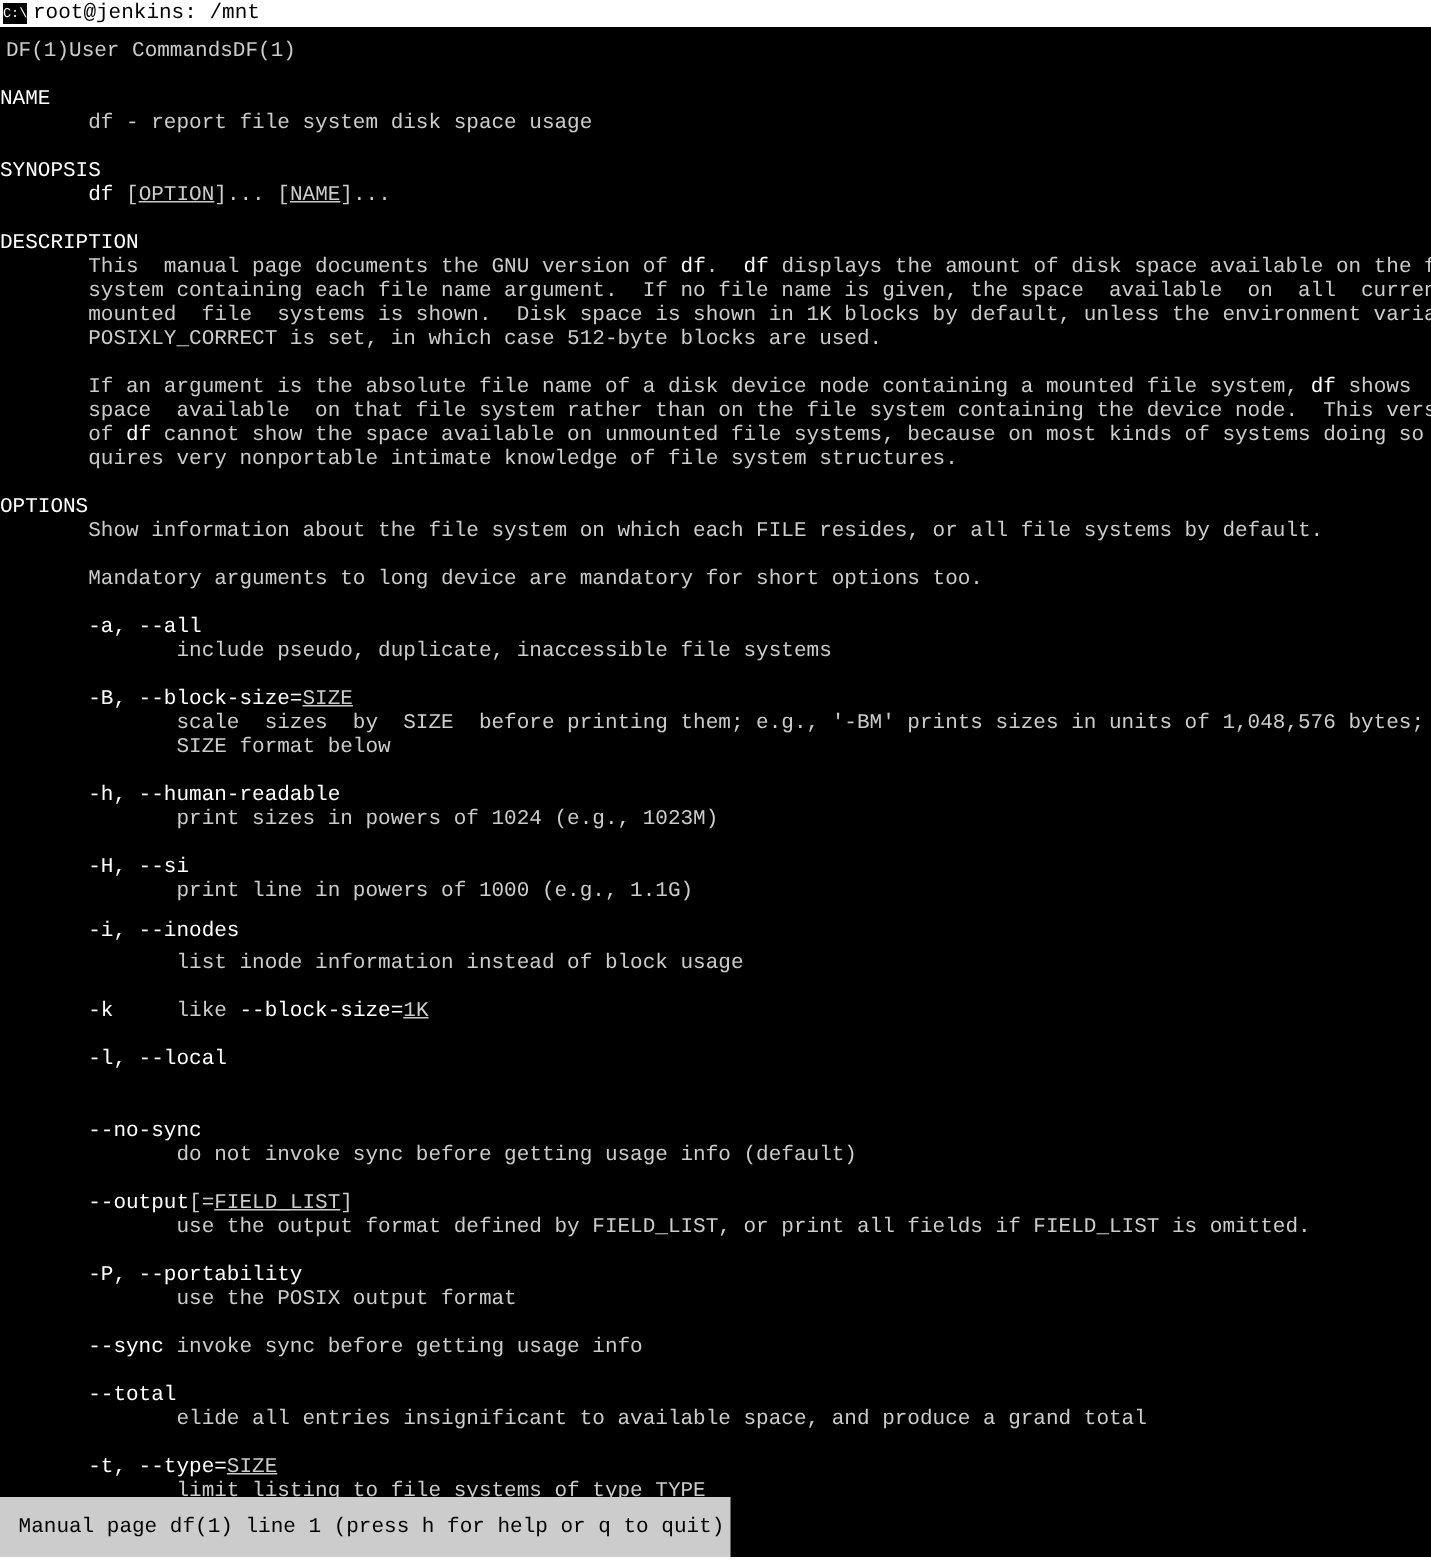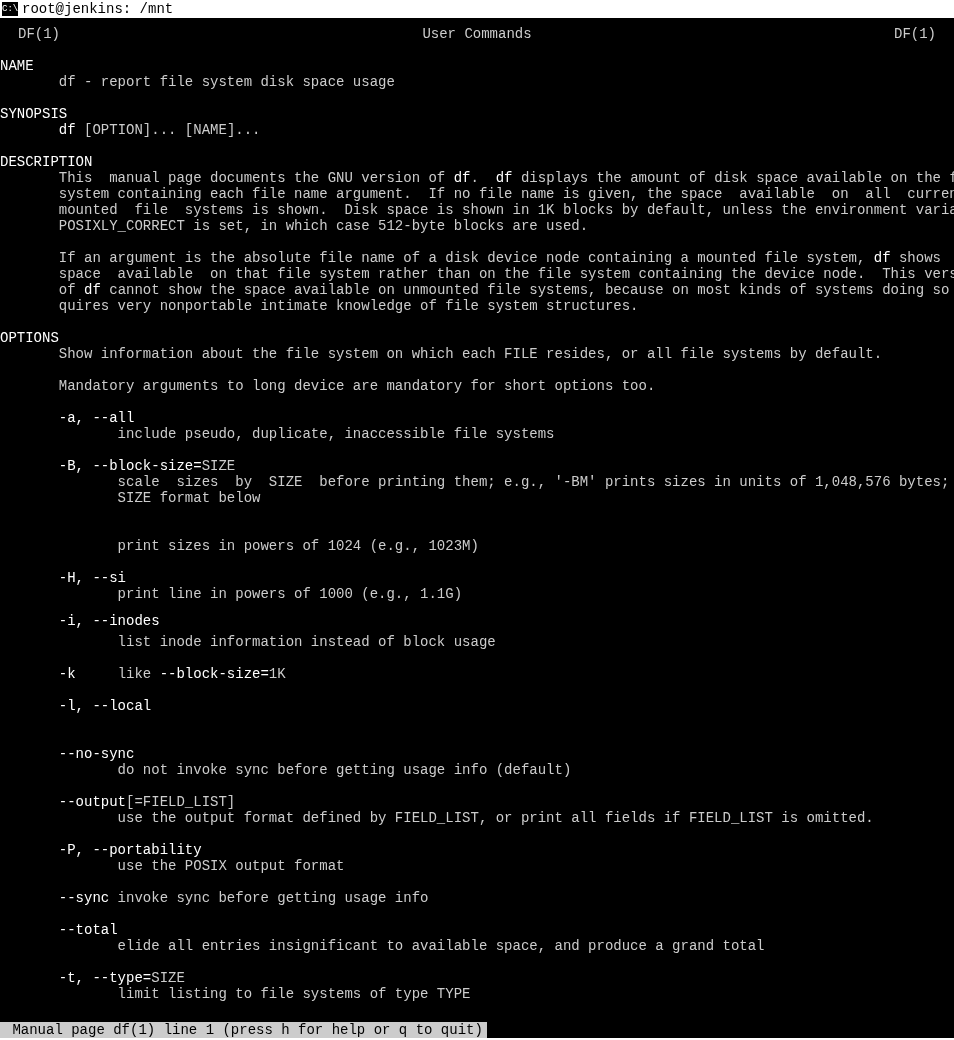--- a/index.html
+++ b/index.html
@@ -1,23 +1,23 @@
 <!DOCTYPE html>
 <html><head>
 <meta charset="utf-8">
 <style>
   html,body{margin:0;padding:0;background:#fff;width:954px;height:1040px;overflow:hidden;font-family:Consolas,"Courier New",monospace;font-size:14px}
   .title-bar{background:#fff;color:#000;height:18px;line-height:18px;padding-left:2px;display:flex;align-items:center}
   .title-bar .icon{width:16px;height:14px;background:#000;color:#fff;font-size:9px;text-align:center;line-height:14px;margin-right:4px}
   .term{background:#000;color:#ccc;width:954px;height:1020px;position:relative;white-space:pre;letter-spacing:0;line-height:16px}
   .row{position:absolute;left:0;right:0}
   .b{font-weight:normal;color:#fff}
-  .u{}
-  .status{background:#ccc;color:#000;position:absolute;left:0;bottom:0;padding:0 4px;line-height:16px;height:16px;display:inline-block}
-  .hdr{display:flex;justify-content:space-between;padding:0 18px}
+  .u{text-decoration:underline}
+  .status{background:#ccc;color:#000;position:absolute;left:0;bottom:0;padding:12px 4px;line-height:16px;height:16px;display:inline-block}
+  .hdr{display:flex;padding:0 4px}
 </style>
 </head>
 <body>
 
 <div class="title-bar">
   <span class="icon">C:\</span>
   <span>root@jenkins: /mnt</span>
 </div>
 
 <div class="term">
@@ -49,20 +49,21 @@
   <div class="row" style="top:328px">       Show information about the file system on which each FILE resides, or all file systems by default.</div>
   <div class="row" style="top:360px">       Mandatory arguments to long device are mandatory for short options too.</div>
 
   <div class="row b" style="top:392px">       -a, --all</div>
   <div class="row" style="top:408px">              include pseudo, duplicate, inaccessible file systems</div>
 
   <div class="row" style="top:440px"><span class="b">       -B, --block-size=</span><span class="u">SIZE</span></div>
   <div class="row" style="top:456px">              scale  sizes  by  SIZE  before printing them; e.g., '-BM' prints sizes in units of 1,048,576 bytes; see</div>
   <div class="row" style="top:472px">              SIZE format below</div>
 
+  <div class="row b" style="top:504px">       -h, --human-readable</div>
   <div class="row" style="top:520px">              print sizes in powers of 1024 (e.g., 1023M)</div>
 
   <div class="row b" style="top:552px">       -H, --si</div>
   <div class="row" style="top:568px">              print line in powers of 1000 (e.g., 1.1G)</div>
 
   <div class="row b" style="top:595px">       -i, --inodes</div>
   <div class="row" style="top:616px">              list inode information instead of block usage</div>
 
   <div class="row" style="top:648px"><span class="b">       -k     </span><span>like </span><span class="b">--block-size=</span><span class="u">1K</span></div>
 

